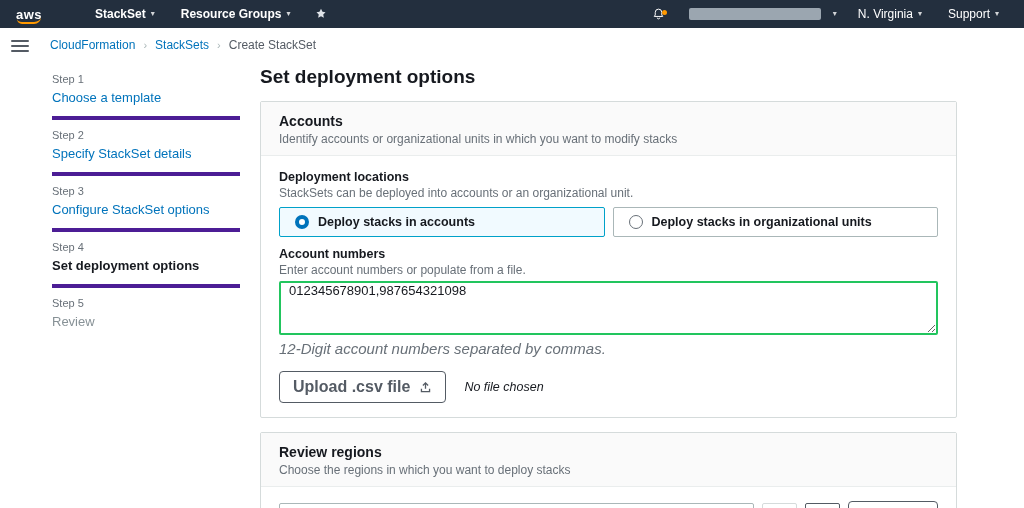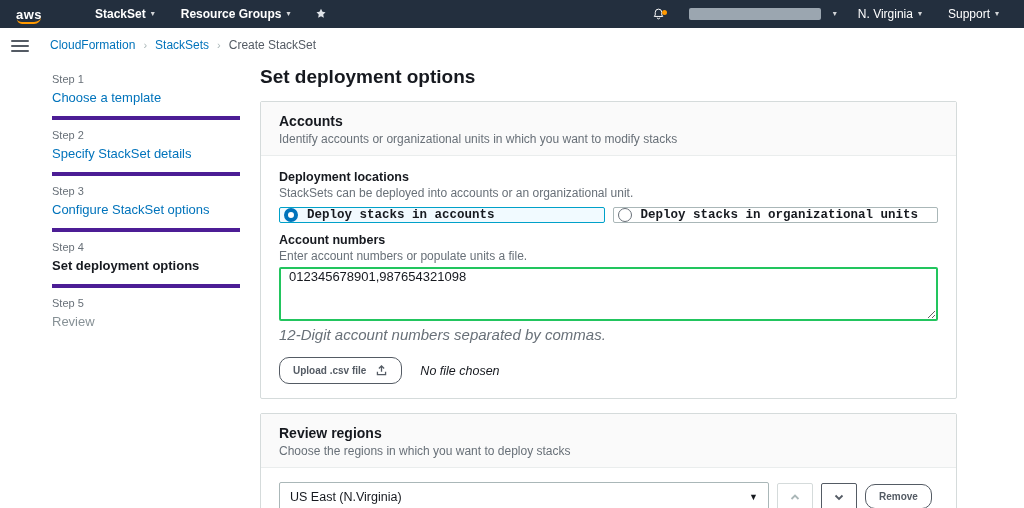--- a/index.html
+++ b/index.html
@@ -68,41 +68,41 @@
   .card-title { font-size: 14px; font-weight: 700; margin-bottom: 3px; }
   .card-sub { font-size: 12px; color: #687078; }
   .card-body { padding: 14px 18px; }
 
   .field-label { font-size: 12.5px; font-weight: 700; color: #16191f; }
   .field-desc { font-size: 12px; color: #687078; margin-top: 2px; }
 
   .tiles { display: flex; gap: 8px; margin-top: 7px; }
   .tile {
     flex: 1; display: flex; align-items: center; gap: 9px;
-    border: 1px solid #aab7b8; border-radius: 2px; height: 16px; padding: 0 4px;
-    font-size: 12.5px; font-weight: 700; background: #fff; cursor: pointer; font-family: Liberation Mono, monospace;
+    border: 1px solid #aab7b8; border-radius: 2px; height: 30px; padding: 0 15px;
+    font-size: 12.5px; font-weight: 700; background: #fff; cursor: pointer;
   }
   .tile.selected { border-color: #00a1c9; background: #f1faff; }
   .radio { width: 14px; height: 14px; border-radius: 50%; border: 1px solid #687078; background: #fff; flex: none; }
   .radio.checked { border: 4.5px solid #0073bb; }
 
   .acct-block { margin-top: 10px; }
   .acct-textarea {
     display: block; width: 100%; height: 54px; margin-top: 4px;
     border: 2px solid #22c55e; border-radius: 2px; padding: 0 8px;
     font: 13px "Liberation Sans", "DejaVu Sans", sans-serif; color: #16191f;
     resize: both; outline: none;
   }
   .hint { font-size: 15px; color: #687078; margin-top: 5px; font-style: italic; }
 
   .upload-row { margin-top: 14px; display: flex; align-items: center; gap: 18px; }
   .btn {
     display: inline-flex; align-items: center; gap: 9px;
-    border: 1px solid #545b64; border-radius: 10px; background: #fff;
-    color: #545b64; font-weight: 700; font-size: 10px; padding: 6px 13px; cursor: pointer;
+    border: 1px solid #545b64; border-radius: 4px; background: #fff;
+    color: #545b64; font-weight: 700; font-size: 16px; padding: 6px 13px; cursor: pointer;
     white-space: nowrap;
   }
   .no-file { font-style: italic; font-size: 12.5px; color: #16191f; }
 
   .region-row { display: flex; align-items: center; gap: 8px; }
   .select {
     width: 490px; height: 29px; border: 1px solid #aab7b8; border-radius: 2px;
     display: flex; align-items: center; justify-content: space-between;
     padding: 0 10px; font-size: 12.5px; cursor: pointer; background: #fff;
   }
@@ -217,21 +217,21 @@
               <span>Deploy stacks in accounts</span>
             </div>
             <div class="tile">
               <span class="radio"></span>
               <span>Deploy stacks in organizational units</span>
             </div>
           </div>
 
           <div class="acct-block">
             <div class="field-label">Account numbers</div>
-            <div class="field-desc">Enter account numbers or populate units a file.</div>
+            <div class="field-desc">Enter account numbers or populate from a file.</div>
             <textarea class="acct-textarea" spellcheck="false" style="">012345678901,987654321098</textarea>
             <div class="hint">12-Digit account numbers separated by commas.</div>
           </div>
 
           <div class="upload-row">
             <button class="btn">
               <span>Upload .csv file</span>
               <span style="display:inline-flex;">
                 <svg width="13" height="13" viewBox="0 0 16 16">
                     <path d="M3 9.5V13h10V9.5" fill="none" stroke="currentColor" stroke-width="1.6"></path>

